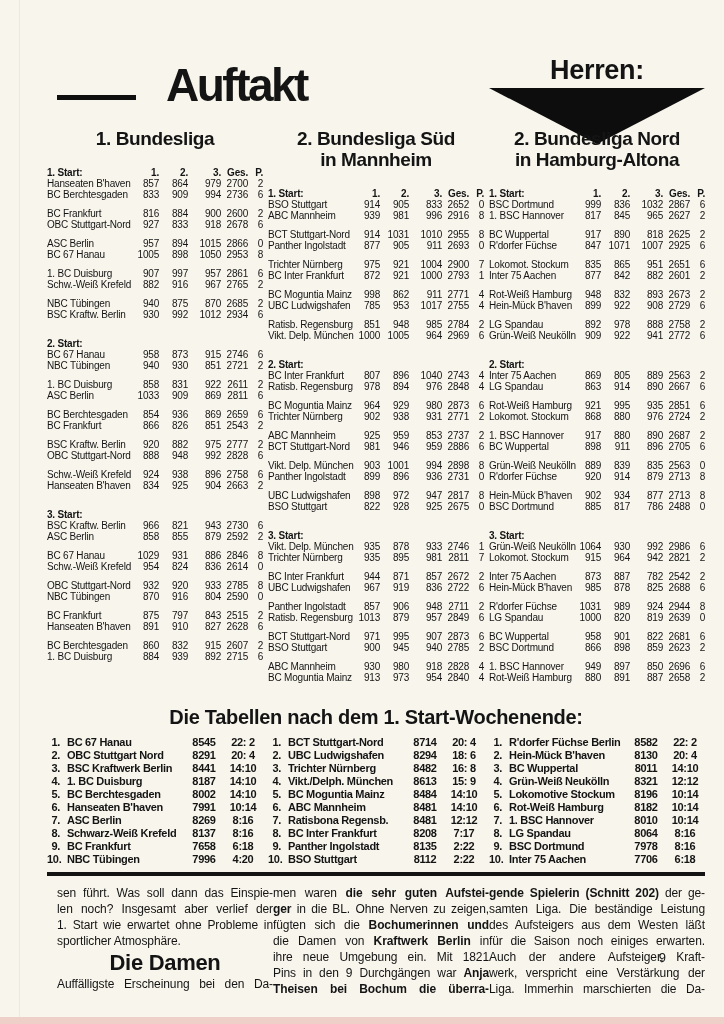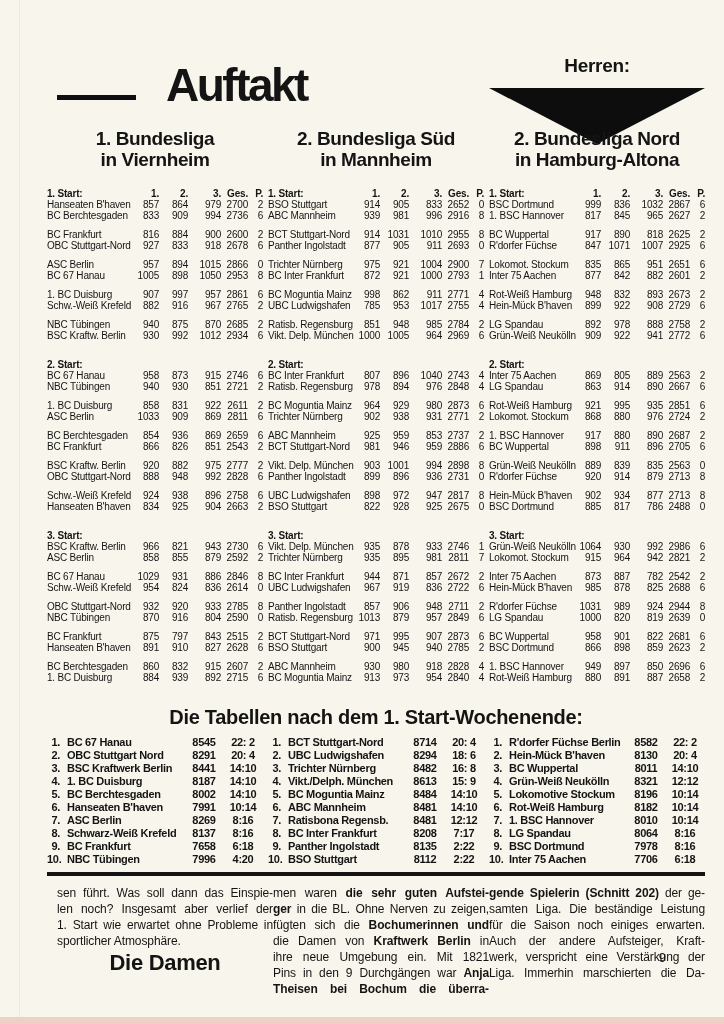--- a/index.html
+++ b/index.html
@@ -6,21 +6,21 @@
   .page{
     position:relative;width:724px;height:1024px;overflow:hidden;
     background:var(--paper,#f8f5ec);color:var(--ink,#141414);
     font-family:"Liberation Sans",sans-serif;
   }
   
   .dash{position:absolute;left:57px;top:95px;width:79px;height:5px;background:#0f0f0f;}
   .title{position:absolute;left:166px;top:56px;margin:0;font-size:46px;line-height:58px;
          font-weight:800;letter-spacing:-2.5px;}
   .herren{position:absolute;left:489px;top:55px;width:216px;text-align:center;
-          font-size:19px;font-weight:700;letter-spacing:-0.3px;}
+          font-size:27px;font-weight:700;letter-spacing:-0.3px;}
   .tri{position:absolute;left:489px;top:88px;width:216px;height:56px;background:#0d0d0d;
        clip-path:polygon(0 0,100% 0,50% 100%);}
   .content{position:absolute;left:47px;top:128px;width:658px;}
   
   #results{display:flex;justify-content:space-between;}
   .rcol{width:216px;}
   .league-heading{text-align:center;font-size:19px;line-height:21px;font-weight:700;
                   letter-spacing:-0.4px;}
   .section{margin-bottom:15px;margin-top:18px;}
   .row{display:grid;grid-template-columns:minmax(0,1fr) 31px 29px 33px 27px 15px;
@@ -62,21 +62,20 @@
   <div class="dash"></div>
   <h1 class="title">Auftakt</h1>
   <div class="herren">Herren:</div>
   <div class="tri"></div>
 
   <div class="content">
     <div id="results">
         <div class="rcol">
           <div class="league-heading">
             <div>1. Bundesliga</div>
-            <div>in Viernheim</div>
           </div>
           <div class="section">
             <div class="row">
               <span class="sec-label">1. Start:</span>
               <span class="num h">1.</span>
               <span class="num h">2.</span>
               <span class="num h">3.</span>
               <span class="num h">Ges.</span>
               <span class="num h">P.</span>
             </div>
@@ -1145,33 +1144,35 @@
         </div>
       </div>
     <div class="rule"></div>
     <div id="articles">
         <div class="acol">
           <div class="aline"><span>sen führt. Was soll dann das Einspie-</span></div>
           <div class="aline"><span>len noch? Insgesamt aber verlief der</span></div>
           <div class="aline"><span>1. Start wie erwartet ohne Probleme in</span></div>
           <div class="aline end"><span>sportlicher Atmosphäre.</span></div>
           <div class="aheading">Die Damen</div>
+          <div class="aline"><span>Auffälligste Erscheinung bei den Da-</span></div>
         </div>
         <div class="acol">
           <div class="aline"><span>men waren </span><span class="b">die sehr guten Aufstei-</span></div>
           <div class="aline"><span class="b">ger</span><span> in die BL. Ohne Nerven zu zeigen,</span></div>
           <div class="aline"><span>fügten sich die </span><span class="b">Bochumerinnen und</span></div>
           <div class="aline"><span>die Damen von </span><span class="b">Kraftwerk Berlin</span><span> in</span></div>
           <div class="aline"><span>ihre neue Umgebung ein. Mit 1821</span></div>
           <div class="aline"><span>Pins in den 9 Durchgängen war </span><span class="b">Anja</span></div>
           <div class="aline"><span class="b">Theisen bei Bochum die überra-</span></div>
         </div>
         <div class="acol">
           <div class="aline"><span class="b">gende Spielerin (Schnitt 202)</span><span> der ge-</span></div>
           <div class="aline"><span>samten Liga. Die beständige Leistung</span></div>
+          <div class="aline"><span>des Aufsteigers aus dem Westen läßt</span></div>
           <div class="aline"><span>für die Saison noch einiges erwarten.</span></div>
           <div class="aline"><span>Auch der andere Aufsteiger, Kraft-</span></div>
           <div class="aline"><span>werk, verspricht eine Verstärkung der</span></div>
           <div class="aline"><span>Liga. Immerhin marschierten die Da-</span></div>
         </div>
       </div>
   </div>
 
   <div class="pagenum">9</div>
   <div class="bottom-edge"></div>

